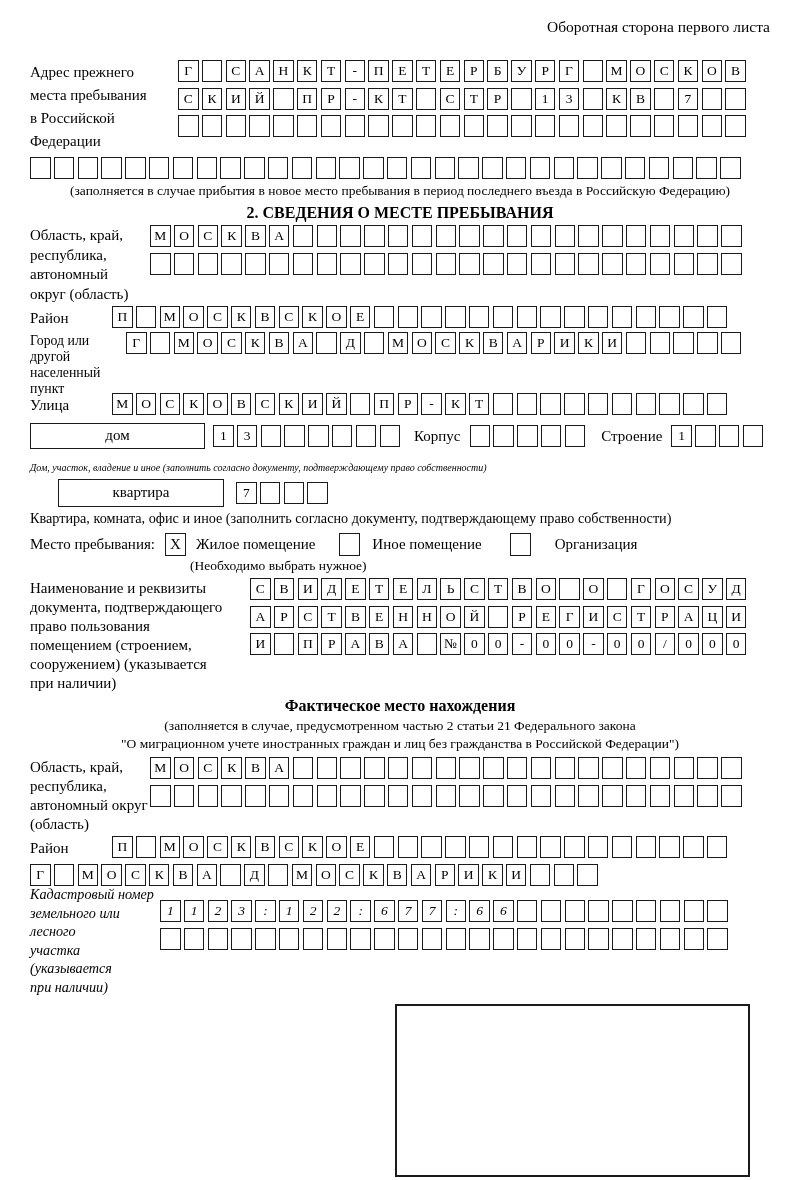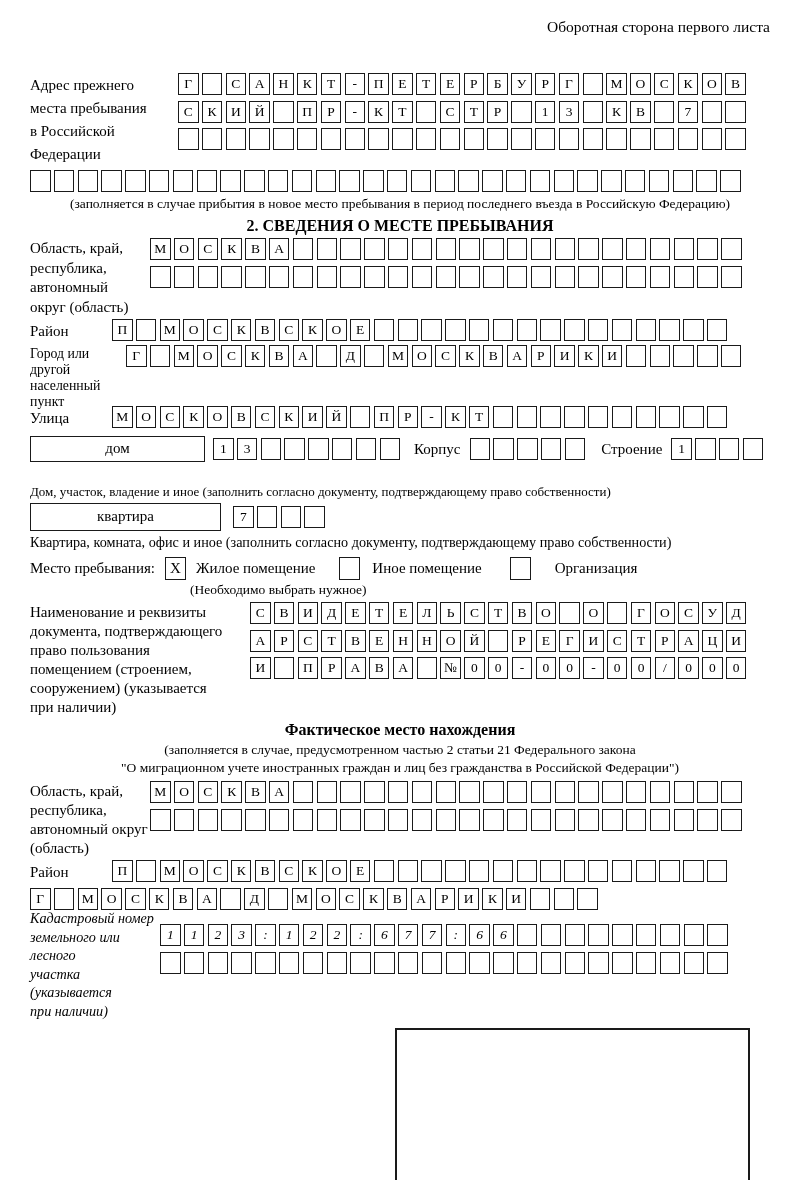--- a/index.html
+++ b/index.html
@@ -32,21 +32,21 @@
     text-align:center;font-size:15px;line-height:20px;
   }
   .mark-box{box-sizing:border-box;border:2px solid #1a1a1a;background:#fff;}
   .pre{white-space:pre-line;}
 </style>
 </head>
 <body>
 
 <div class="hdr-right">Оборотная сторона первого листа</div>
 
-<div class="frow" style="margin-top:37px;">
+<div class="frow" style="margin-top:24px;">
   <div class="lbl" style="width:148px;line-height:23px;">Адрес прежнего
 места пребывания
 в Российской
 Федерации</div>
   <div class="rowcol">
     <div class="boxrow">
         <span class="cbox">Г</span>
         <span class="cbox"></span>
         <span class="cbox">С</span>
         <span class="cbox">А</span>
@@ -342,24 +342,24 @@
       <span class="cbox"></span>
     </div>
   <div class="lbl" style="margin:0 9px 0 16px;">Строение</div>
   <div class="boxrow">
       <span class="cbox">1</span>
       <span class="cbox"></span>
       <span class="cbox"></span>
       <span class="cbox"></span>
     </div>
 </div>
-<div class="note" style="margin-top:21px;font-size:13px;">Дом, участок, владение и иное (заполнить согласно документу, подтверждающему право собственности)</div>
+<div class="note" style="margin-top:10px;font-size:10px;font-style:italic;">Дом, участок, владение и иное (заполнить согласно документу, подтверждающему право собственности)</div>
 
 <div class="frow" style="margin-top:3px;align-items:center;">
-  <div class="widebox" style="width:191px;height:28px;line-height:25px;">квартира</div>
+  <div class="widebox" style="width:166px;height:28px;line-height:25px;margin-left:28px;">квартира</div>
   <div class="boxrow" style="margin-left:12px;">
       <span class="cbox">7</span>
       <span class="cbox"></span>
       <span class="cbox"></span>
       <span class="cbox"></span>
     </div>
 </div>
 <div class="note" style="margin-top:3px;font-size:14.2px;">Квартира, комната, офис и иное (заполнить согласно документу, подтверждающему право собственности)</div>
 
 <div class="frow" style="margin-top:6px;align-items:center;">

